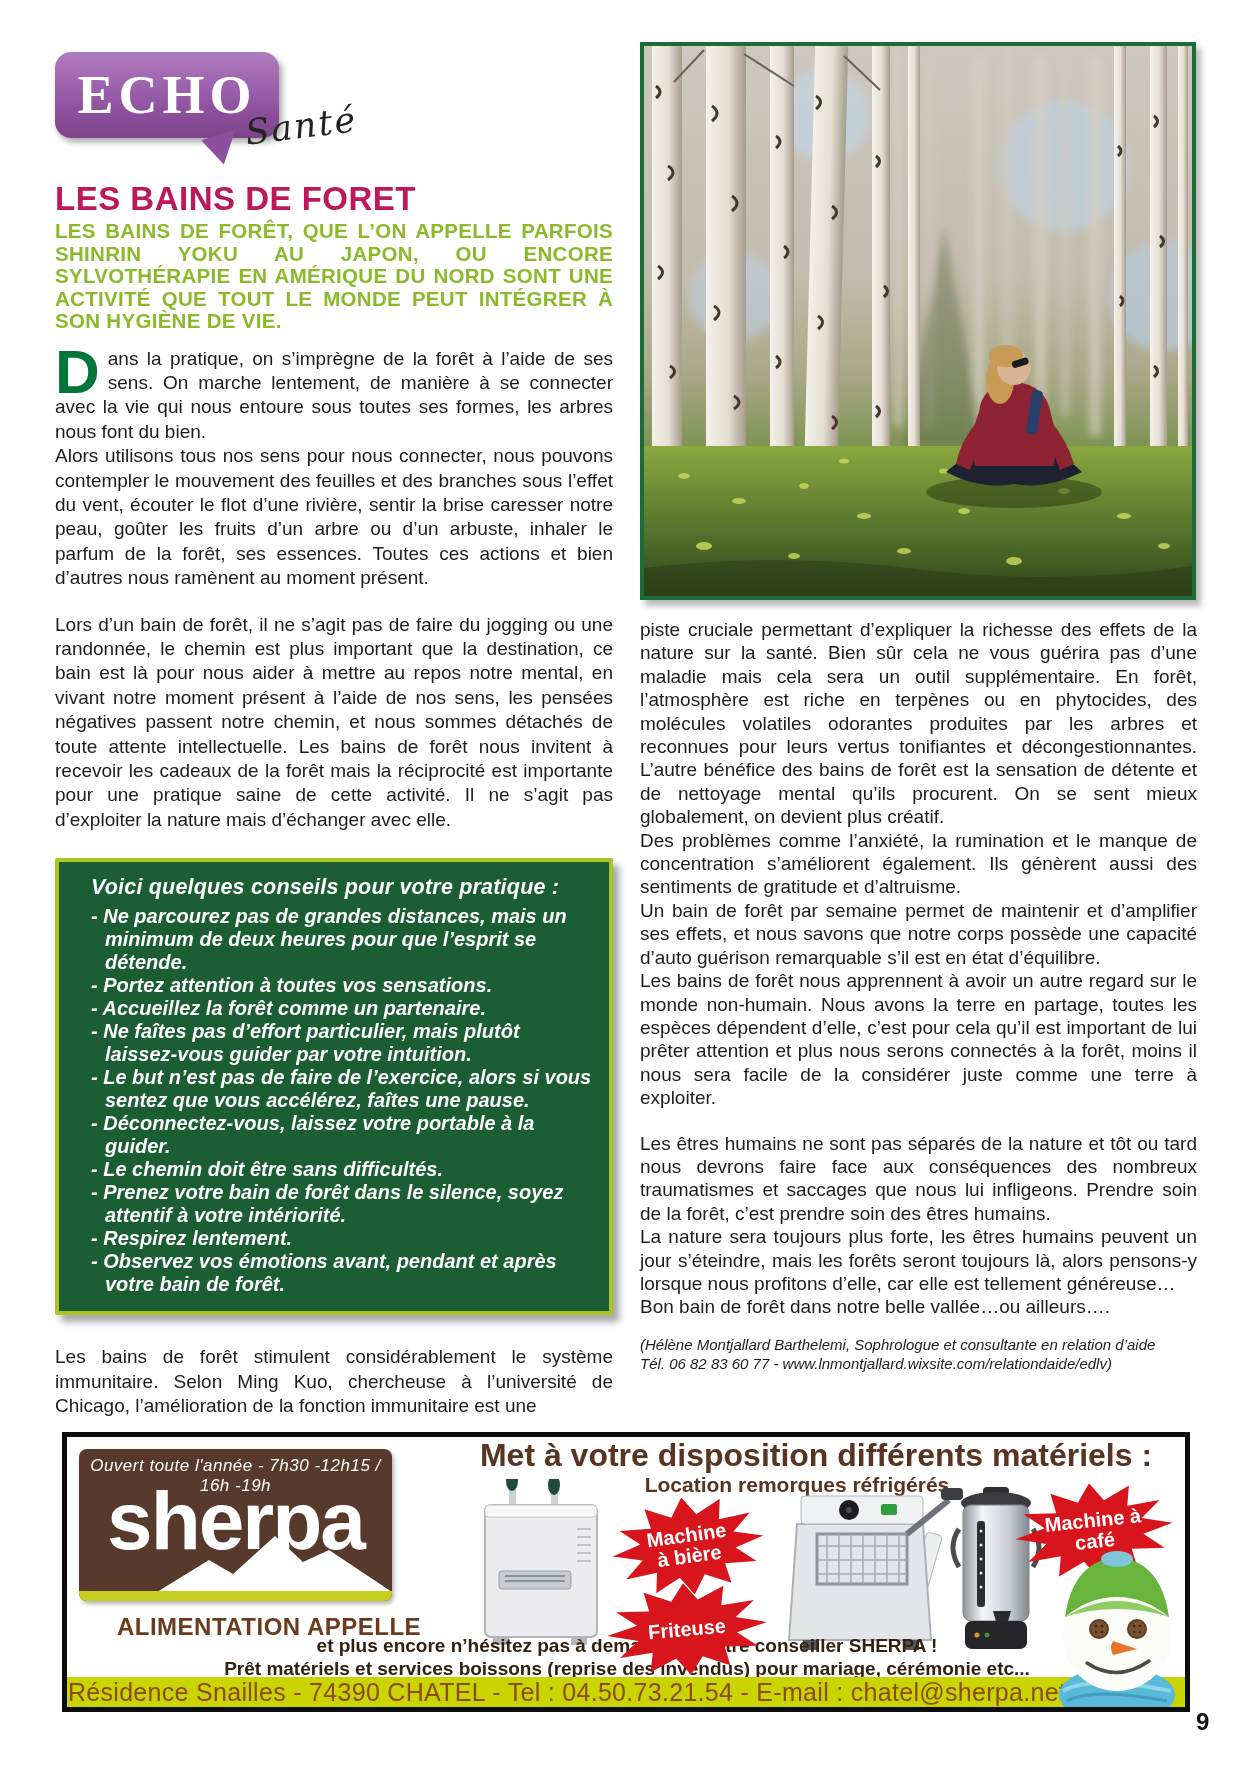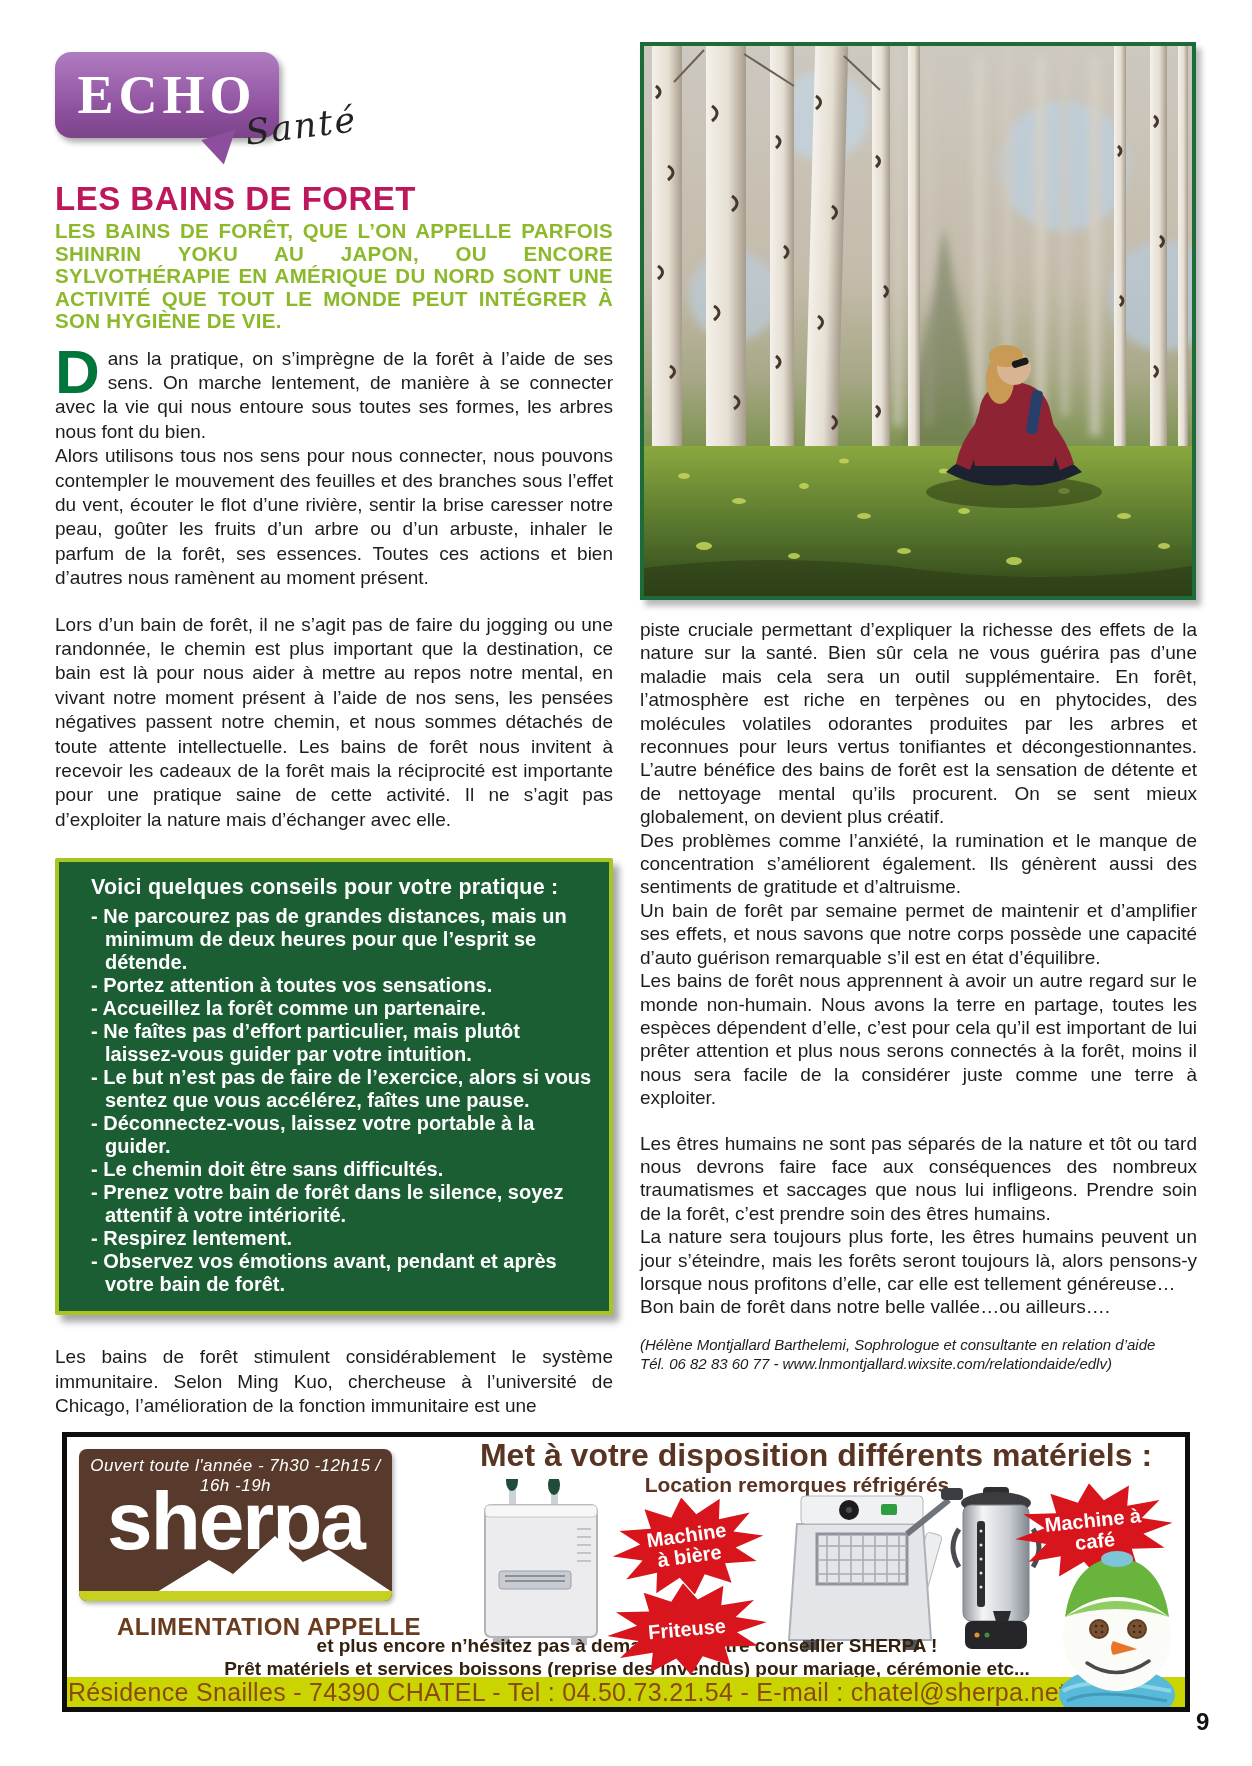--- a/index.html
+++ b/index.html
@@ -23,21 +23,21 @@
   
   .headline{margin:14px 0 4px 0;font-size:33px;line-height:34px;font-weight:bold;color:#be185d;letter-spacing:.5px;}
   .standfirst{margin:4px 0 0 0;font-size:20.5px;line-height:22.5px;font-weight:bold;color:#8CB92C;
           text-align:justify;letter-spacing:.3px;}
   .body-p{margin:0;font-size:19px;line-height:24.4px;text-align:justify;}
   .first-p{margin-top:14px;}
   .gap-p{margin-top:22px;}
   .dropcap{float:left;font-size:62px;line-height:46px;font-weight:bold;color:#00763B;padding:2px 8px 0 0;}
 
   .tips-box{margin-top:26px;background:#1B5E34;border:4px solid #A9C523;border-radius:2px;
-          box-shadow:6px 7px 7px rgba(0,0,0,.35);padding:13px 16px 15px 20px;color:#ffffff;}
+          box-shadow:6px 7px 7px rgba(0,0,0,.35);padding:13px 16px 15px 20px;color:#ffffff;font-style:italic;}
   .tips-title{font-size:21.5px;font-weight:bold;padding-left:12px;margin-bottom:5px;letter-spacing:.2px;}
   .tips-box ul{margin:0;padding:0;list-style:none;}
   .tips-box li{font-size:20px;line-height:23px;font-weight:bold;padding-left:26px;text-indent:-14px;}
   .tips-box li::before{content:"- ";}
 
   .col-right{position:absolute;left:640px;top:618px;width:557px;}
   .col-right .body-p{line-height:23.4px;}
   .credit{margin-top:16px;font-style:italic;font-size:15px;line-height:19px;text-align:left;}
 
   

